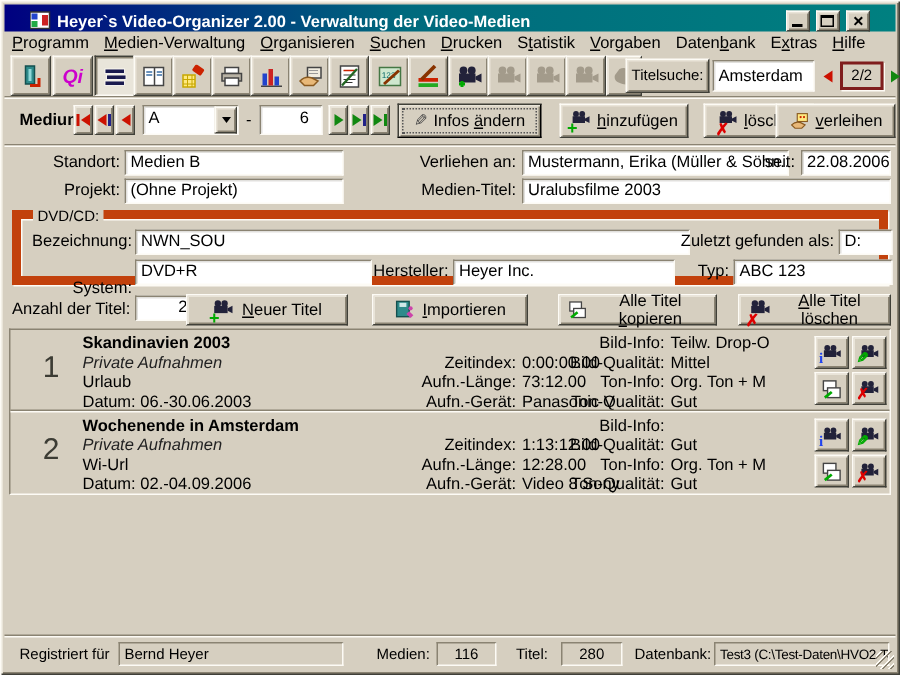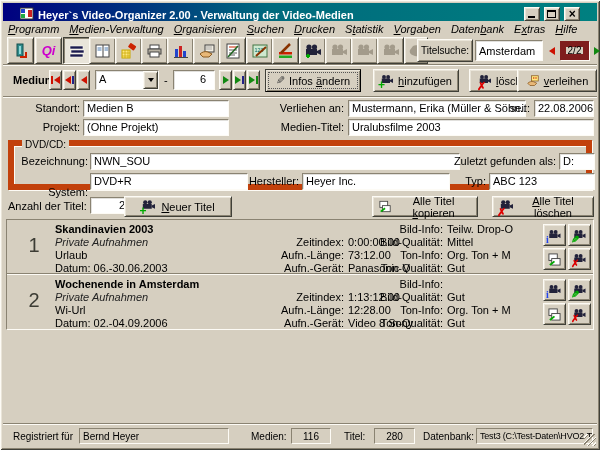--- a/index.html
+++ b/index.html
@@ -18,30 +18,30 @@
   
   .titlebar{left:3px;top:3px;right:3px;height:18px;display:flex;align-items:flex-end;padding:0 17px;
     background:linear-gradient(to right,#000080 0%,#006a7d 45%,#008080 100%);color:#fff;}
   .titlebar .title{font-weight:bold;margin-left:4px;white-space:nowrap;flex:1;font-size:11px;}
   .wbtn{width:16px;height:14px;margin-left:1px;padding:0;display:inline-flex;align-items:center;justify-content:center;cursor:default;}
   .g-min{width:7px;height:2px;background:#000;margin-top:7px;}
   .g-max{width:9px;height:8px;border:1px solid #000;border-top:2px solid #000;}
   .g-x{font-weight:bold;font-size:12px;line-height:10px;color:#000;}
   
   .menubar{left:3px;top:21px;right:3px;height:15px;display:flex;align-items:center;}
-  .mi{padding:17px 5px;white-space:nowrap;cursor:default;font-style:italic;}
+  .mi{padding:17px 5px;white-space:nowrap;cursor:default;}
   
   .toolbar{left:3px;top:36px;right:3px;height:30px;}
   .tbtn{position:absolute;top:1px;width:27px;height:27px;display:flex;align-items:center;justify-content:center;padding:0;cursor:default;}
   .tbtn.pressed{border-color:#404038 #fdfbf5 #fdfbf5 #404038;box-shadow:inset 1px 1px 0 #8a8372;background:#e9e5da;}
   .qi{color:#cc00cc;font-weight:bold;font-style:italic;font-size:13px;}
   .searchbtn{position:absolute;left:414px;top:3px;width:56px;height:23px;font-size:10px;display:flex;align-items:center;justify-content:center;}
   .searchinput{position:absolute;left:472px;top:4px;width:68px;height:21px;font-size:11px;padding:1px 3px;outline:none;}
   .navtri{position:absolute;top:9px;width:12px;height:12px;display:flex;align-items:center;justify-content:center;cursor:default;}
-  .posbox{position:absolute;left:557px;top:5px;width:29px;height:19px;border:6px solid #7f1d1d;box-shadow:1px 1px 0 #fdfbf5;
+  .posbox{position:absolute;left:557px;top:5px;width:29px;height:19px;border:2px solid #7f1d1d;box-shadow:1px 1px 0 #fdfbf5;
     display:flex;align-items:center;justify-content:center;font-size:10px;}
   
   .tl-red{width:0;height:0;border-top:5px solid transparent;border-bottom:5px solid transparent;border-right:7px solid #cc1100;}
   .tr-grn{width:0;height:0;border-top:5px solid transparent;border-bottom:5px solid transparent;border-left:7px solid #118811;}
   .tl-sm{border-top-width:4px;border-bottom-width:4px;border-right-width:6px;}
   .tr-sm{border-top-width:4px;border-bottom-width:4px;border-left-width:6px;}
   .vbar{width:2px;height:8px;background:#222288;}
   
   .mediumbar{left:3px;top:66px;right:3px;height:30px;}
   .mlabel{position:absolute;left:10px;top:8px;font-weight:bold;}
@@ -352,20 +352,29 @@
   <span class="flabel" style="left:8px;top:198px;width:80px;justify-content:flex-start">Anzahl der Titel:</span>
   <span class="sunken cntfield">2</span>
   <button class="raised abtn" style="left:124px;width:108px">
     <span style="position:relative"><svg width="15" height="13" viewBox="0 0 18 16">
           <circle cx="5" cy="4" r="2.6" fill="#22223a"></circle>
           <circle cx="10.5" cy="4" r="2.6" fill="#22223a"></circle>
           <rect x="2" y="6" width="11" height="6" fill="#22223a"></rect>
           <polygon points="13,8 17,6 17,12 13,10" fill="#22223a"></polygon>
         </svg><b class="ov" style="position:absolute;left:-2px;bottom:-4px;color:#00aa00;font-size:12px">+</b></span>
     <span><span></span><u>N</u><span>euer Titel</span></span>
+  </button>
+  <button class="raised abtn" style="left:248px;width:104px">
+    <svg width="14" height="13" viewBox="0 0 14 14">
+        <rect x="1" y="1" width="9" height="11" fill="#2e8b8b" stroke="#14504f"></rect>
+        <rect x="3" y="2" width="5" height="3" fill="#cfe8e8"></rect>
+        <path d="M10 8l3 3-2 2-3-3z" fill="#cc44aa"></path>
+        <circle cx="11" cy="6" r="1.5" fill="#cc44aa"></circle>
+      </svg>
+    <span><span></span><u>I</u><span>mportieren</span></span>
   </button>
   <button class="raised abtn" style="left:372px;width:106px">
     <svg width="14" height="13" viewBox="0 0 14 14">
         <rect x="1" y="1" width="9" height="7" fill="#fff" stroke="#444"></rect>
         <rect x="4" y="6" width="9" height="7" fill="#fff" stroke="#444"></rect>
         <path d="M2 13l5-4" stroke="#00aa00" stroke-width="2"></path>
       </svg>
     <span><span>Alle Titel </span><u>k</u><span>opieren</span></span>
   </button>
   <button class="raised abtn" style="left:492px;width:102px">

